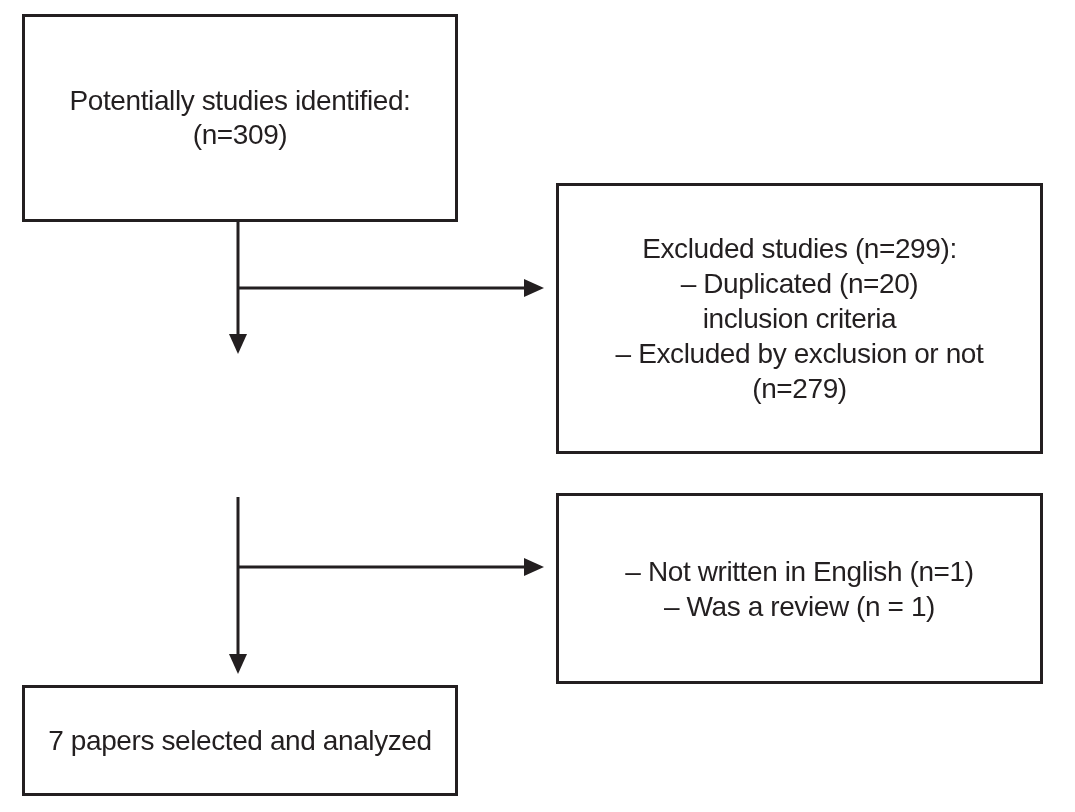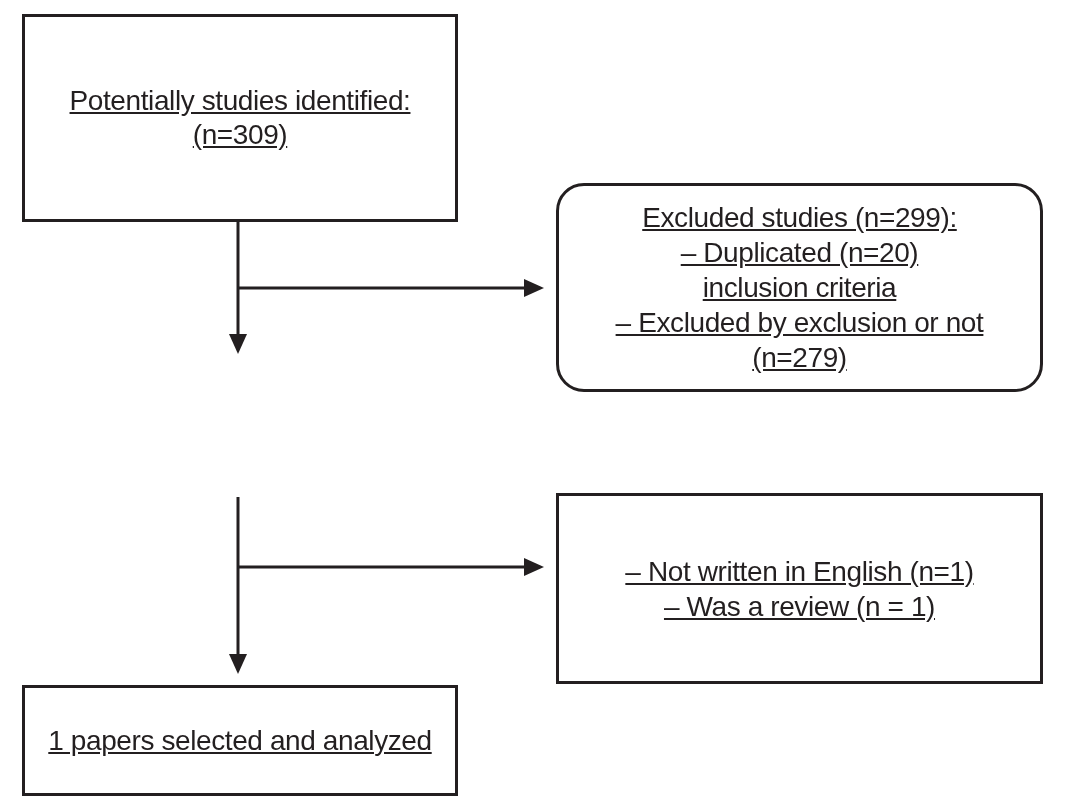--- a/index.html
+++ b/index.html
@@ -26,24 +26,24 @@
     flex-direction:column;
     justify-content:center;
     align-items:center;
     text-align:center;
     font-size:28px;
     line-height:34px;
     letter-spacing:-0.4px;
     padding:0 6px;
     z-index:2;
   }
-  .fc-box .line{display:block;white-space:nowrap;text-decoration:underline;}
+  .fc-box .line{display:block;white-space:nowrap;}
   
   #box-identified   {left:22px;  top:14px;  width:436px; height:208px;}
-  #box-excluded-1   {left:556px; top:183px; width:487px; height:209px; line-height:35px;border-radius:28px;}
+  #box-excluded-1   {left:556px; top:183px; width:487px; height:271px; line-height:35px;}
   #box-analyzed     {left:22px;  top:360px; width:436px; height:137px;}
   #box-excluded-2   {left:556px; top:493px; width:487px; height:191px; line-height:35px;}
   #box-selected     {left:22px;  top:685px; width:436px; height:111px;}
   .arrow-layer{
     position:absolute;
     left:0;top:0;
     width:1075px;height:812px;
     z-index:1;
   }
   .arrow-layer line{stroke:var(--line,#231f20);stroke-width:3;}
@@ -86,16 +86,16 @@
     <span class="line">(n=279)</span>
   </div>
 
 
   <div id="box-excluded-2" class="fc-box">
     <span class="line">– Not written in English (n=1)</span>
     <span class="line">– Was a review (n = 1)</span>
   </div>
 
   <div id="box-selected" class="fc-box">
-    <span class="line">1 papers selected and analyzed</span>
+    <span class="line">7 papers selected and analyzed</span>
   </div>
 
 </div>
 
 </body></html>

